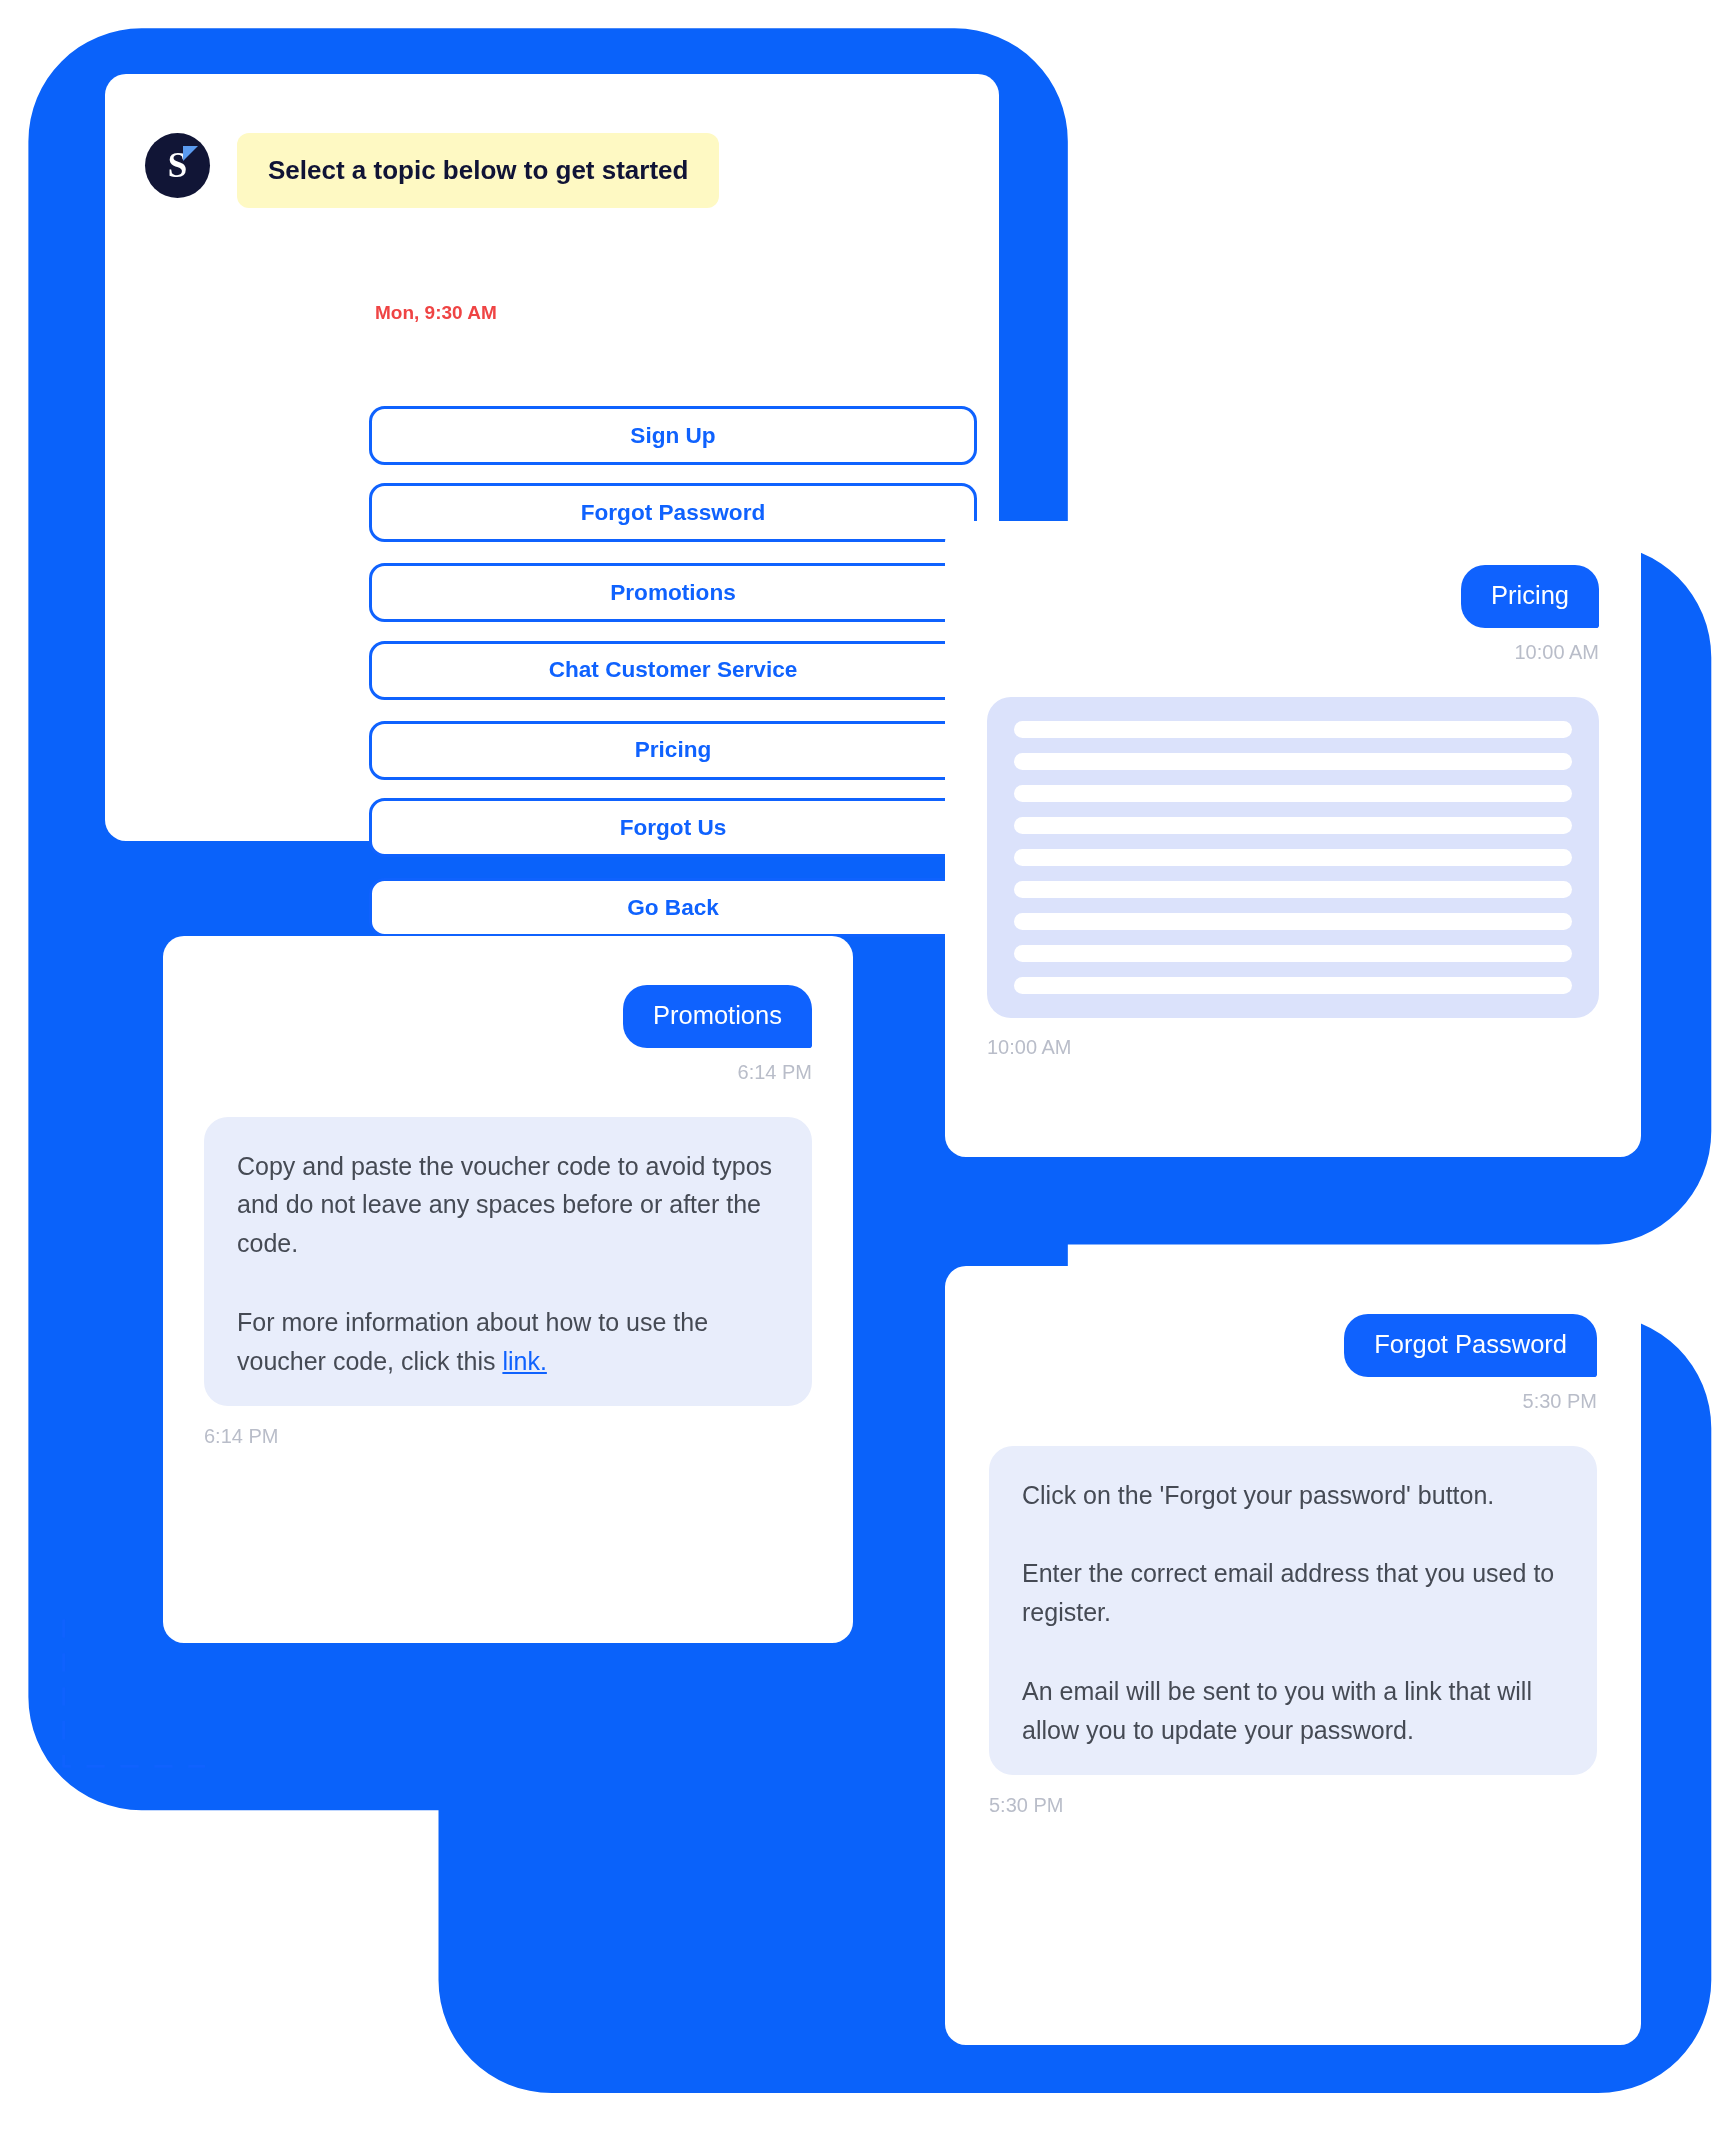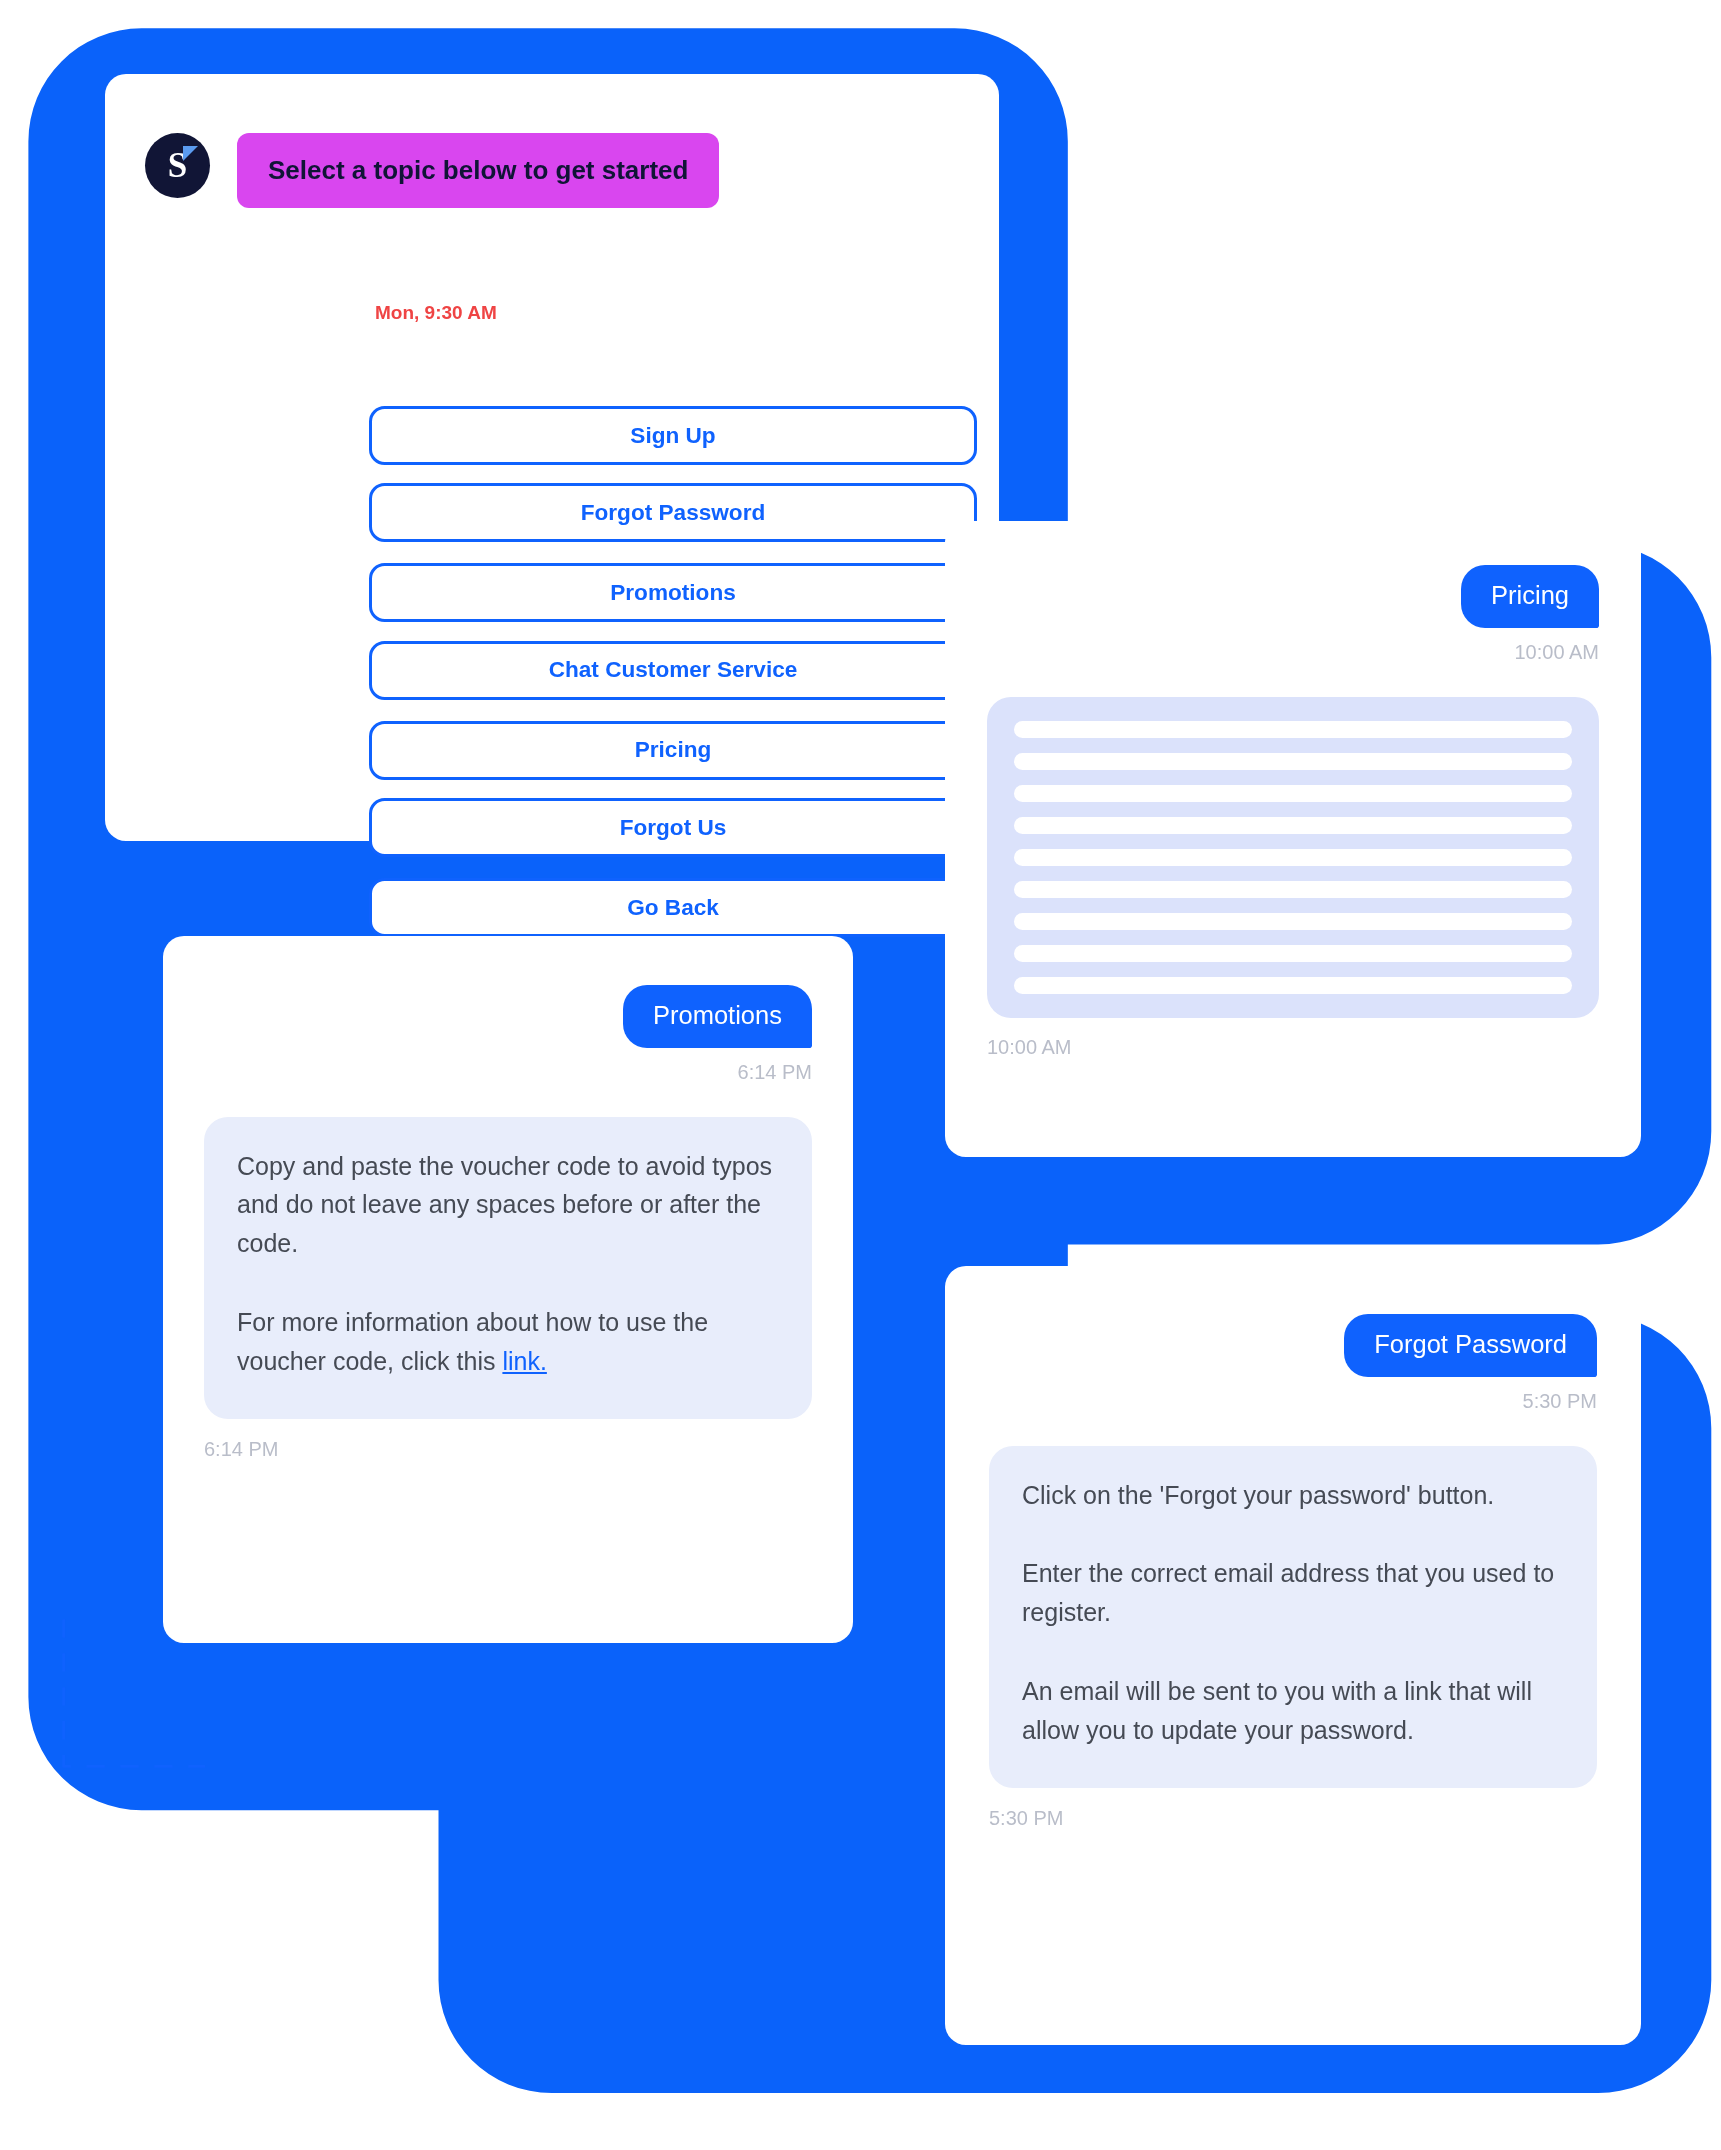--- a/index.html
+++ b/index.html
@@ -79,21 +79,21 @@
   }
   .avatar .tri {
     position: absolute;
     right: 12px; top: 13.4px;
     width: 0; height: 0;
     border-left: 15.6px solid #5b9bf0;
     border-bottom: 15.6px solid transparent;
   }
 
   .greet-bubble {
-    background: #d946ef;
+    background: #fef9c3;
     border-radius: 12px;
     padding: 20.5px 31px 22px 31px;
     max-width: 580px;
   }
   .greet-bubble .txt {
     color: #101436;
     font-size: 26px;
     font-weight: 700;
     line-height: 1.25;
     white-space: nowrap;
@@ -176,21 +176,21 @@
   .sent-time {
     text-align: right;
     color: #b9bdc9;
     font-size: 20px;
     margin-top: 12.7px;
   }
 
   .recv-bubble {
     background: #e8edfb;
     border-radius: 24px;
-    padding: 30px 33px 39px 33px;
+    padding: 30px 33px 26px 33px;
   }
   .recv-bubble p {
     color: #454a54;
     font-size: 25px;
     line-height: 1.55;
   }
   .recv-bubble p + p { margin-top: 40px; }
   .recv-bubble a {
     color: #0f62fe;
     text-decoration: underline;

